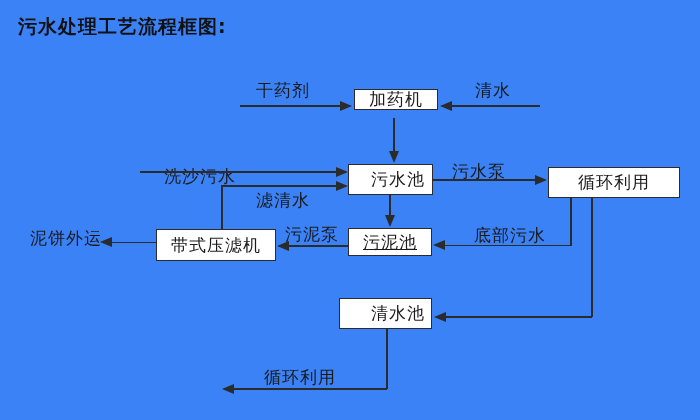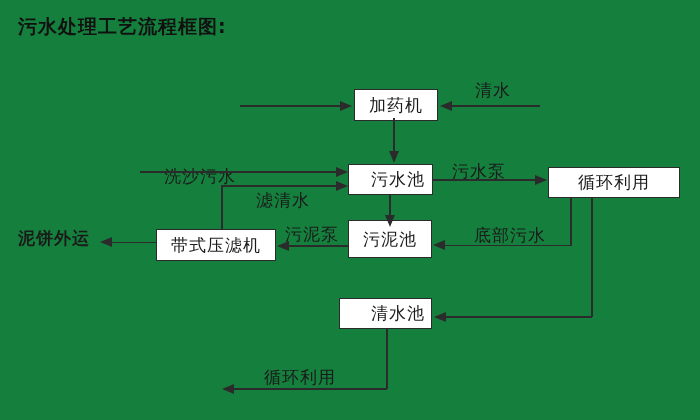--- a/index.html
+++ b/index.html
@@ -1,19 +1,19 @@
 <!DOCTYPE html>
 <html><head>
 <meta charset="utf-8">
 <style>
   html,body{margin:0;padding:0;background:#ffffff;}
   #canvas{
     position:relative;
     width:700px;height:420px;
-    background:#15803d;
+    background:#3b82f6;
     font-family:"DejaVu Sans","Liberation Sans",sans-serif;
     color:#1a1a1a;
     overflow:hidden;
   }
   .title{
     position:absolute;
     left:18px;top:14px;
     font-size:19px;
     font-weight:bold;
     letter-spacing:1px;
@@ -46,34 +46,35 @@
   .arr-left{border-top:5px solid transparent;border-bottom:5px solid transparent;border-right:12px solid #2b2b2b;}
   .arr-down{border-left:5px solid transparent;border-right:5px solid transparent;border-top:12px solid #2b2b2b;}
 </style>
 </head>
 <body>
 
 <div id="canvas">
 
   <div class="title">污水处理工艺流程框图:</div>
 
-  <div class="node" style="left:354px;top:89px;width:84px;height:32px;">加药机</div>
+  <div class="node" style="left:354px;top:89px;width:84px;height:21px;">加药机</div>
   <div class="node" style="left:348px;top:164px;width:85px;height:31px;padding-left:15px;">污水池</div>
   <div class="node" style="left:548px;top:167px;width:132px;height:31px;">循环利用</div>
   <div class="node" style="left:156px;top:229px;width:120px;height:32px;">带式压滤机</div>
-  <div class="node" style="left:348px;top:220px;width:84px;height:38px;">污泥池</div>
+  <div class="node" style="left:348px;top:228px;width:84px;height:28px;text-decoration:underline;">污泥池</div>
   <div class="node" style="left:339px;top:298px;width:93px;height:31px;padding-left:25px;">清水池</div>
 
+  <div class="lbl" style="left:256px;top:79px;">干药剂</div>
   <div class="lbl" style="left:475px;top:79px;">清水</div>
   <div class="lbl" style="left:164px;top:149px;margin-top:16px;">洗沙污水</div>
   <div class="lbl" style="left:452px;top:160px;">污水泵</div>
   <div class="lbl" style="left:256px;top:189px;">滤清水</div>
   <div class="lbl" style="left:285px;top:223px;">污泥泵</div>
   <div class="lbl" style="left:474px;top:224px;">底部污水</div>
-  <div class="lbl" style="left:18px;top:227px;font-weight:bold;">泥饼外运</div>
+  <div class="lbl" style="left:30px;top:227px;">泥饼外运</div>
   <div class="lbl" style="left:264px;top:366px;">循环利用</div>
 
   <div class="hline" style="left:240px;top:105px;width:102px;"></div>
   <div class="arr arr-right" style="left:340px;top:101px;"></div>
 
   <div class="hline" style="left:450px;top:105px;width:90px;"></div>
   <div class="arr arr-left" style="left:440px;top:101px;"></div>
 
   <div class="vline" style="left:393px;top:118px;height:34px;"></div>
   <div class="arr arr-down" style="left:389px;top:151px;"></div>

